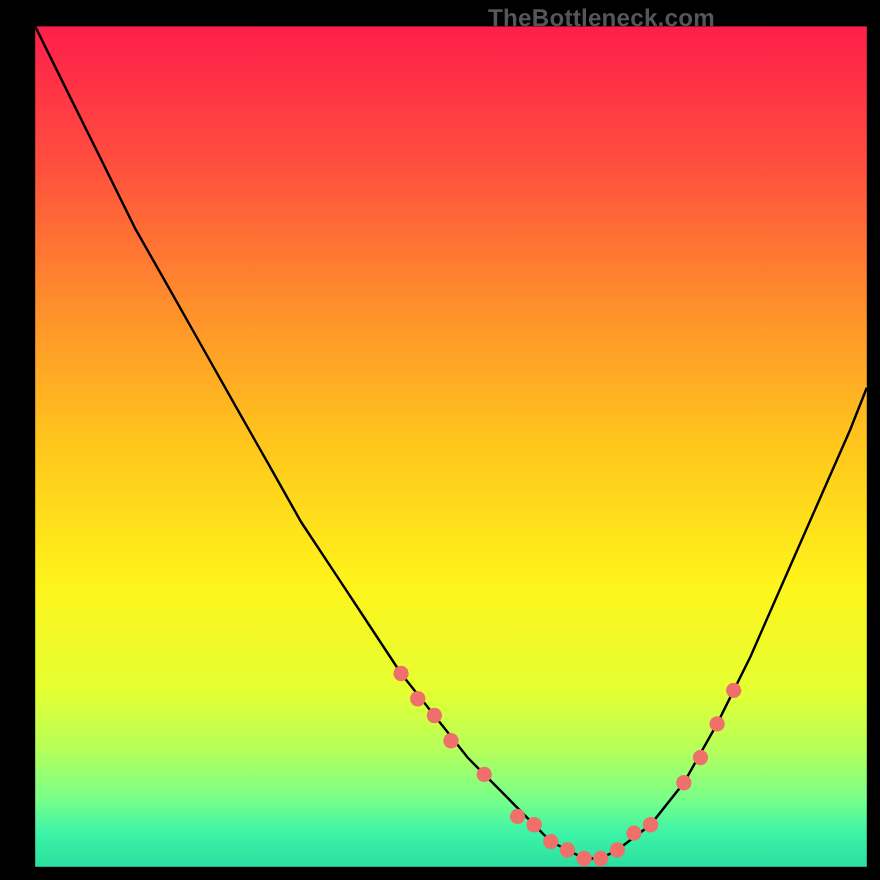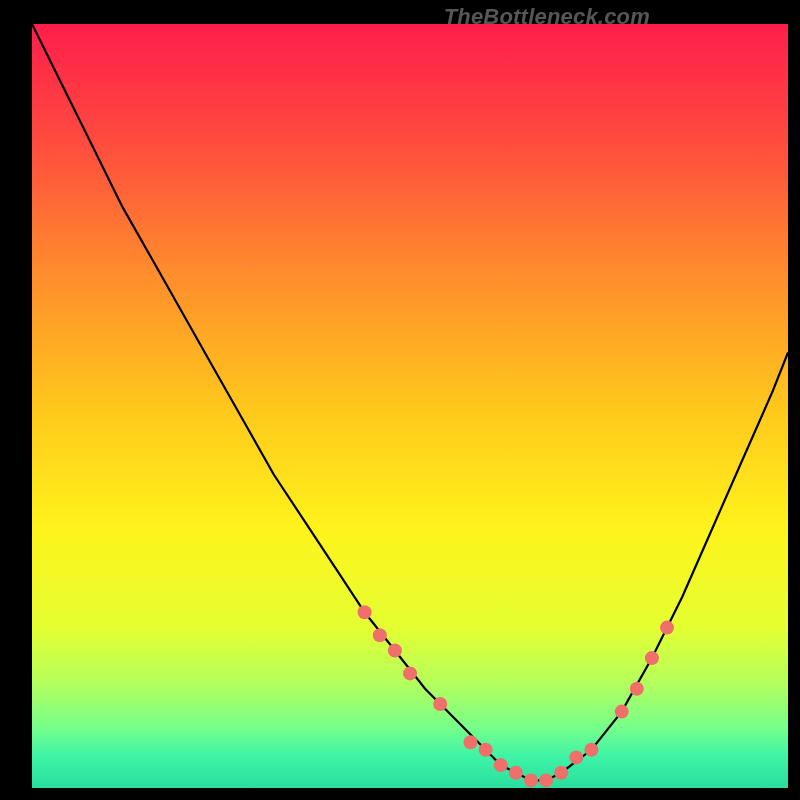--- a/index.html
+++ b/index.html
@@ -9,21 +9,20 @@
     height: 800px;
     background: #000;
     overflow: hidden;
   }
   .chart-wrap {
     position: absolute;
     left: 0;
     top: 0;
     width: 668px;
     height: 800px;
-    font-style: italic;
   }
   .watermark {
     position: absolute;
     top: 4px;
     right: 18px;
     font-family: Arial, Helvetica, sans-serif;
     font-size: 22px;
     font-weight: bold;
     color: #565656;
     letter-spacing: 0.2px;

